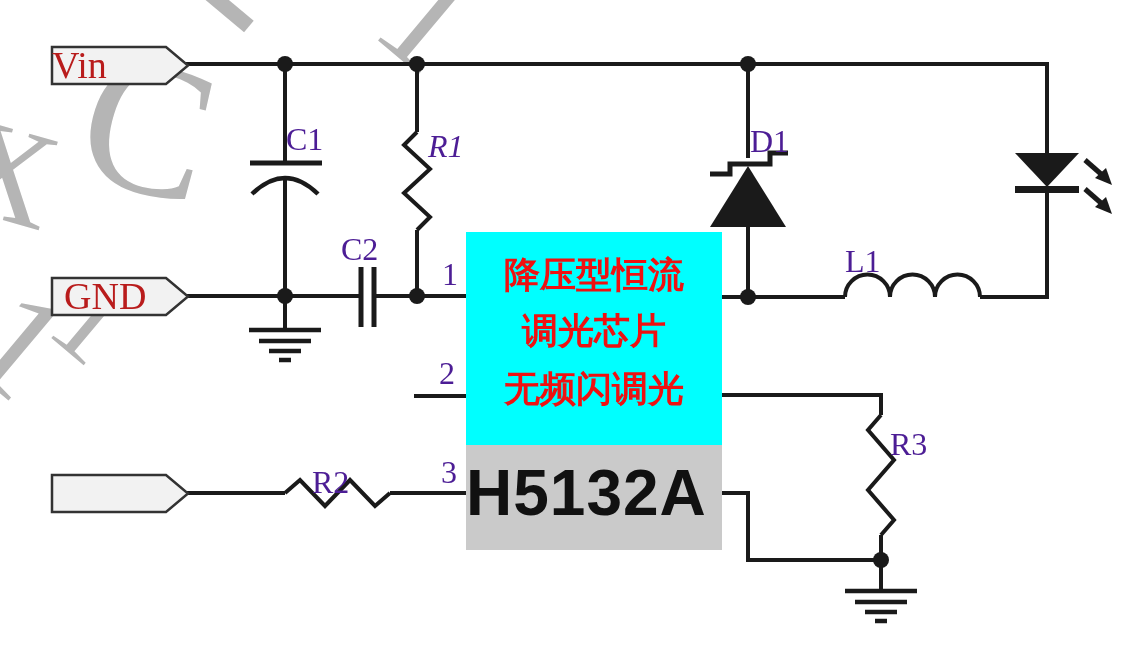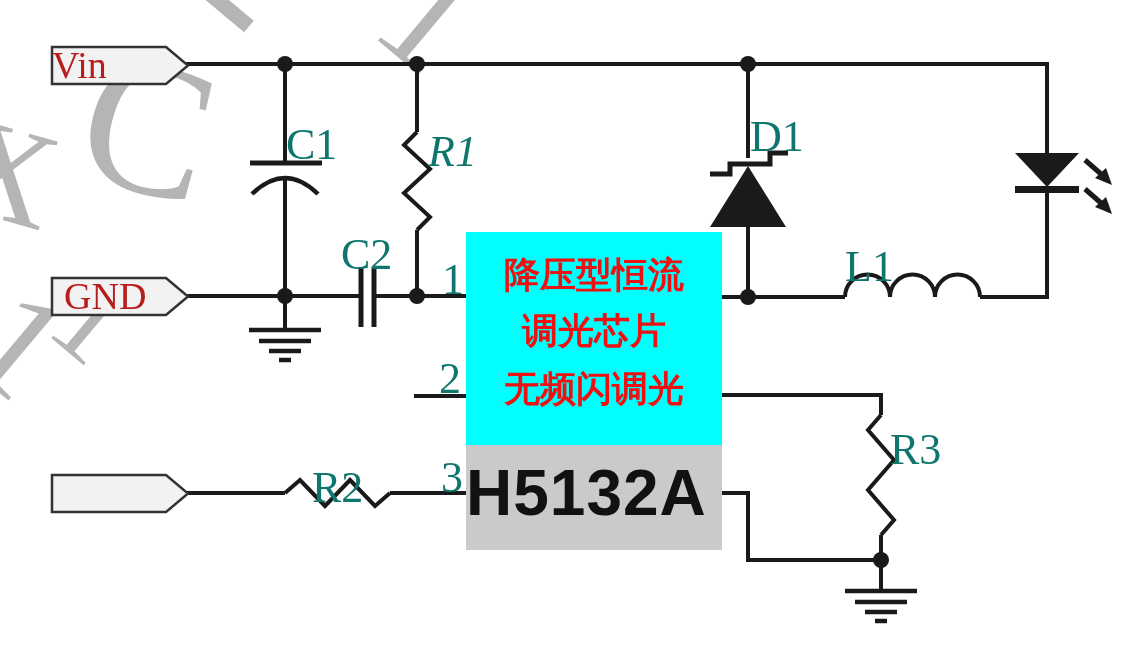--- a/index.html
+++ b/index.html
@@ -7,21 +7,21 @@
     position:relative; width:1141px; height:648px; background:#ffffff;
     overflow:hidden; font-family:"Liberation Serif", serif;
   }
   
   .wm { position:absolute; color:#b5b5b5; font-family:"Liberation Serif", serif;
         line-height:1; z-index:0; user-select:none; }
   .wm-bar { position:absolute; background:#b5b5b5; z-index:0; }
   
   #schematic { position:absolute; left:0; top:0; z-index:1; }
   
-  .lbl { position:absolute; z-index:2; color:#0f766e; font-size:44px;
+  .lbl { position:absolute; z-index:2; color:#4c1d95; font-size:32px;
          font-family:"Liberation Serif", serif; line-height:1; white-space:nowrap; }
   .conn-lbl { position:absolute; z-index:2; width:116px; 
               font-size:38px; line-height:37px; color:#b91c1c;
               font-family:"Liberation Serif", serif; }
   .chip-cn { position:absolute; z-index:2; left:466px; width:256px; text-align:center;
              font-size:36px; font-weight:bold; color:#ee1111; line-height:1;
              font-family:"Liberation Sans", sans-serif; }
   .chip-name { position:absolute; z-index:2; left:466px; top:461px; width:208px;
                text-align:center; font-size:64px; font-weight:800; color:#111111;
                letter-spacing:1px; line-height:1;
@@ -131,21 +131,21 @@
   </svg>
 
   <div class="conn-lbl" style="left:52px; top:47px;">Vin</div>
   <div class="conn-lbl" style="left:52px; top:278px;padding-left:12px;">GND</div>
 
   <span class="lbl" style="left:286px; top:123px;">C1</span>
   <span class="lbl" style="left:341px; top:233px;">C2</span>
   <span class="lbl" style="left:428px; top:130px;font-style:italic;">R1</span>
   <span class="lbl" style="left:312px; top:466px;">R2</span>
   <span class="lbl" style="left:890px; top:428px;">R3</span>
-  <span class="lbl" style="left:750px; top:115px;">D1</span>
+  <span class="lbl" style="left:750px; top:125px;">D1</span>
   <span class="lbl" style="left:845px; top:245px;">L1</span>
 
   <span class="lbl" style="left:442px; top:258px;">1</span>
   <span class="lbl" style="left:439px; top:357px;">2</span>
   <span class="lbl" style="left:441px; top:456px;">3</span>
 
   <div class="chip-cn" style="top:257px;">降压型恒流</div>
   <div class="chip-cn" style="top:313px;">调光芯片</div>
   <div class="chip-cn" style="top:371px;">无频闪调光</div>
 

